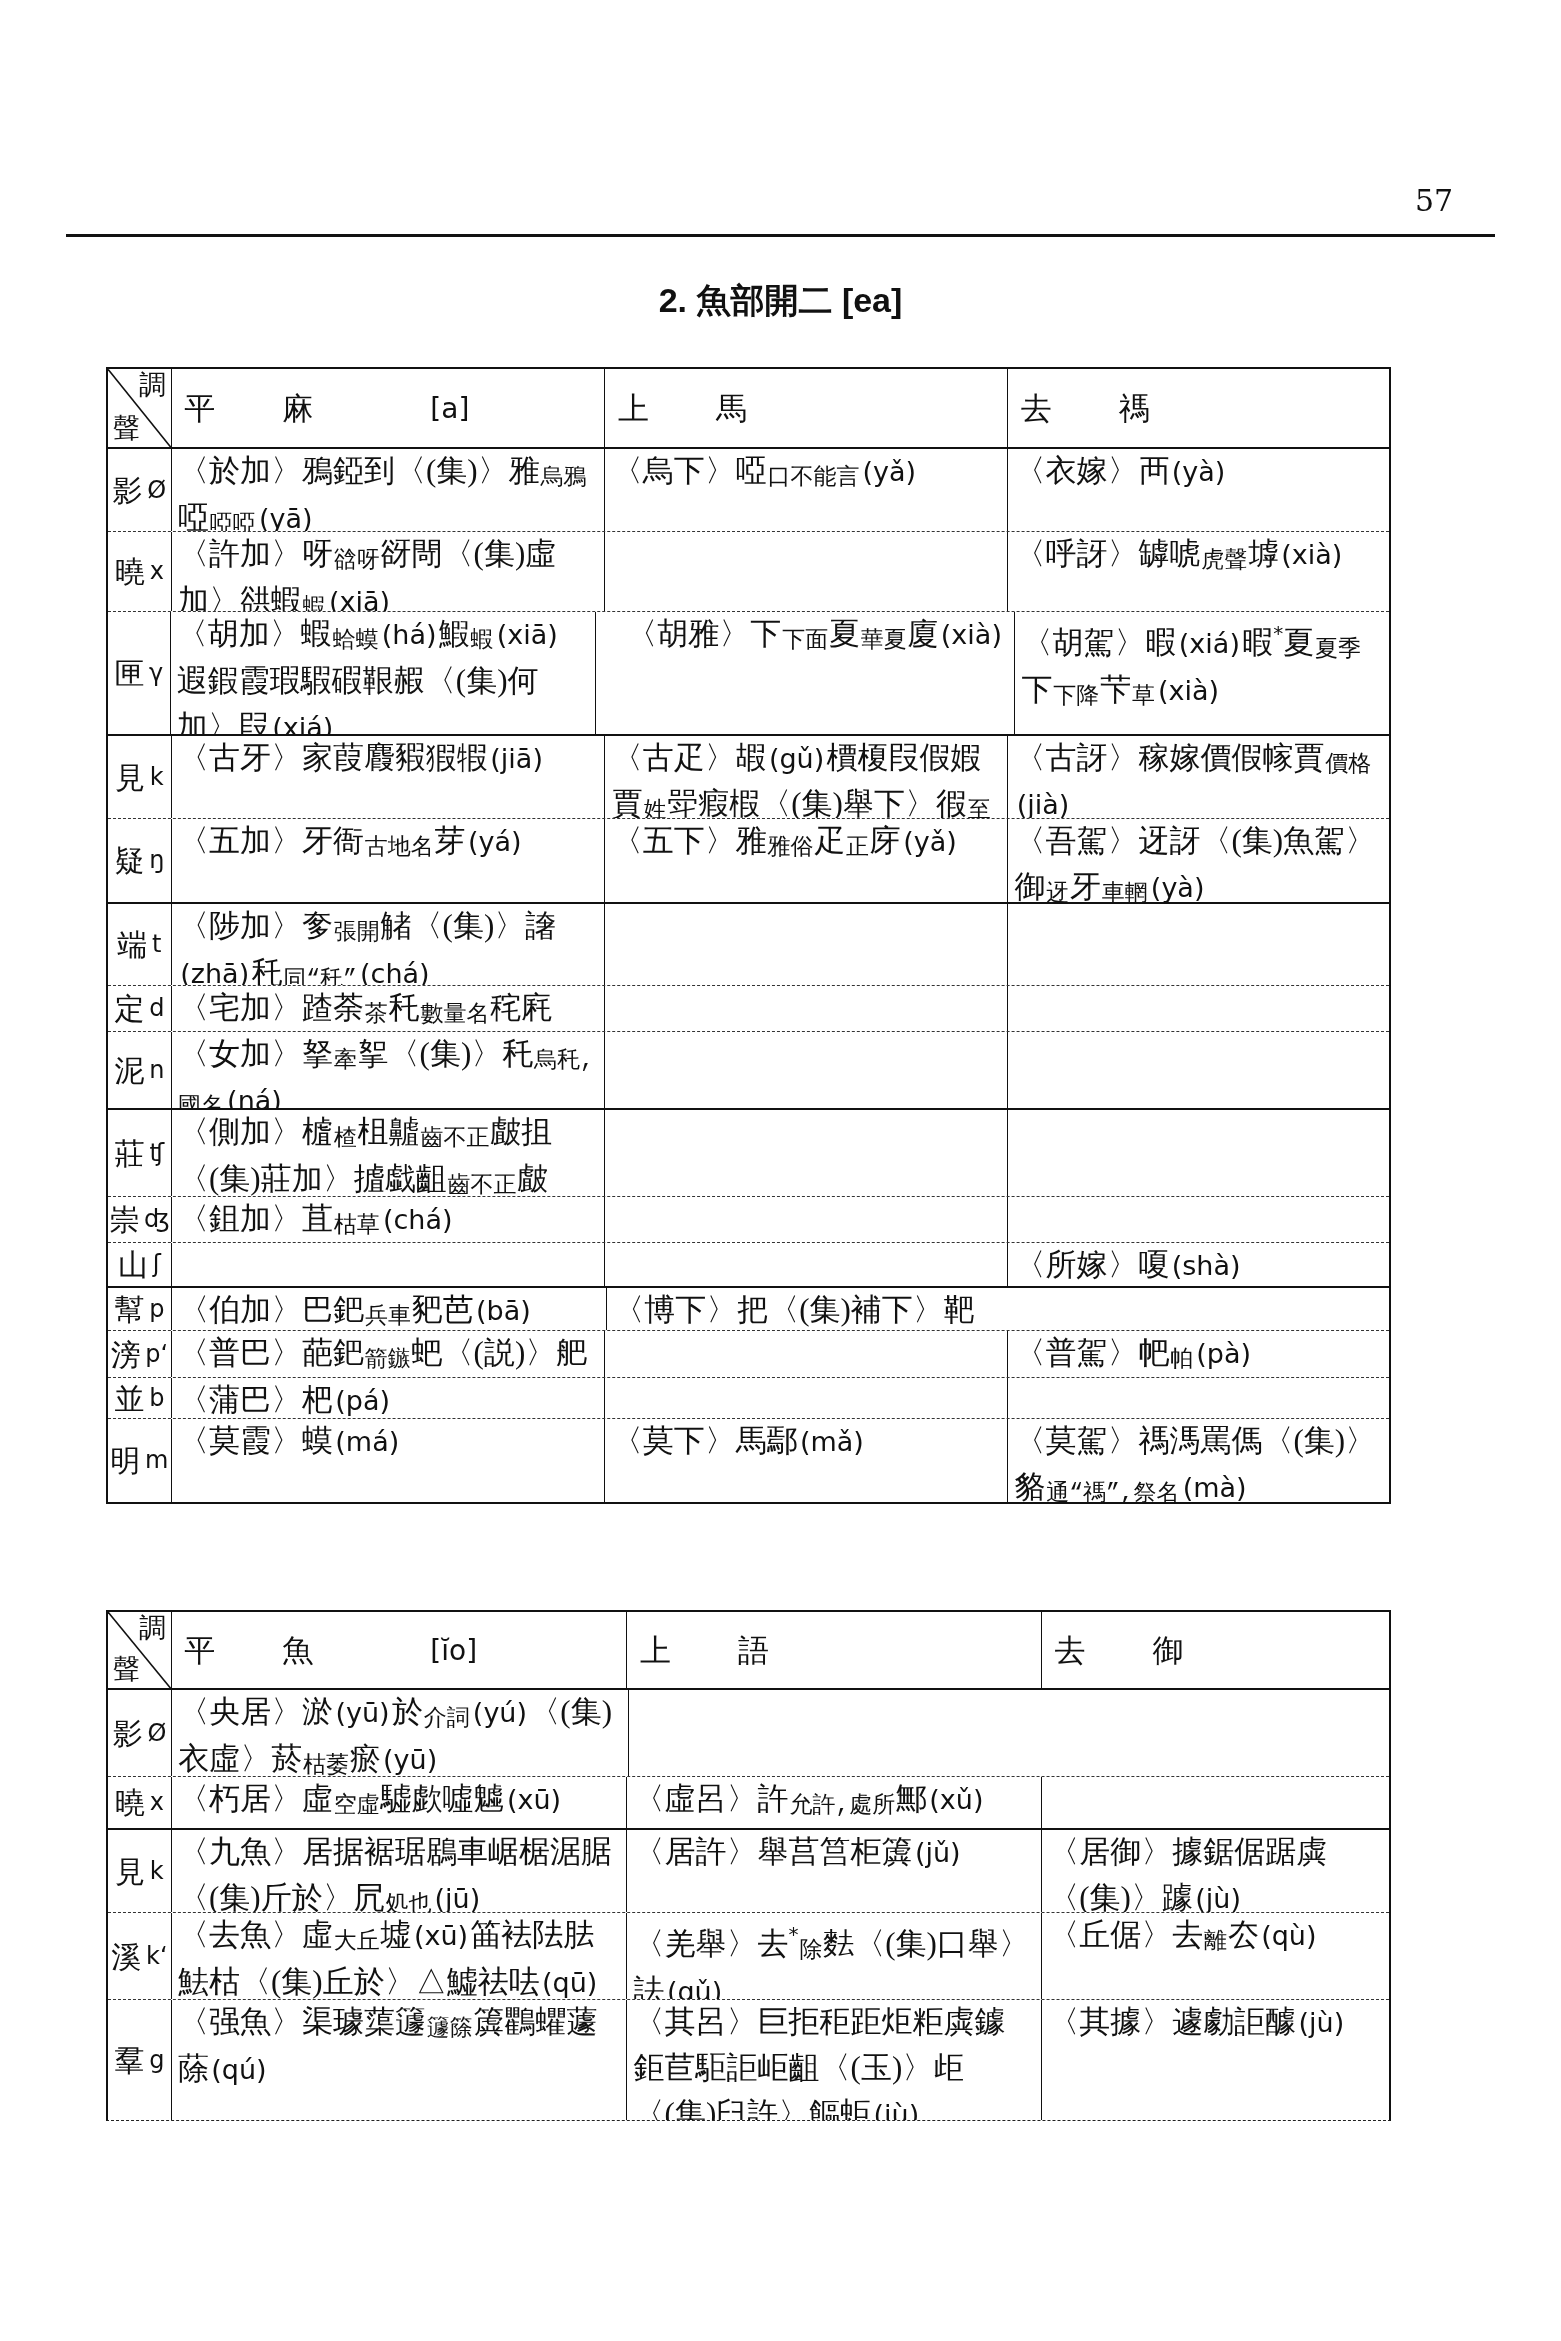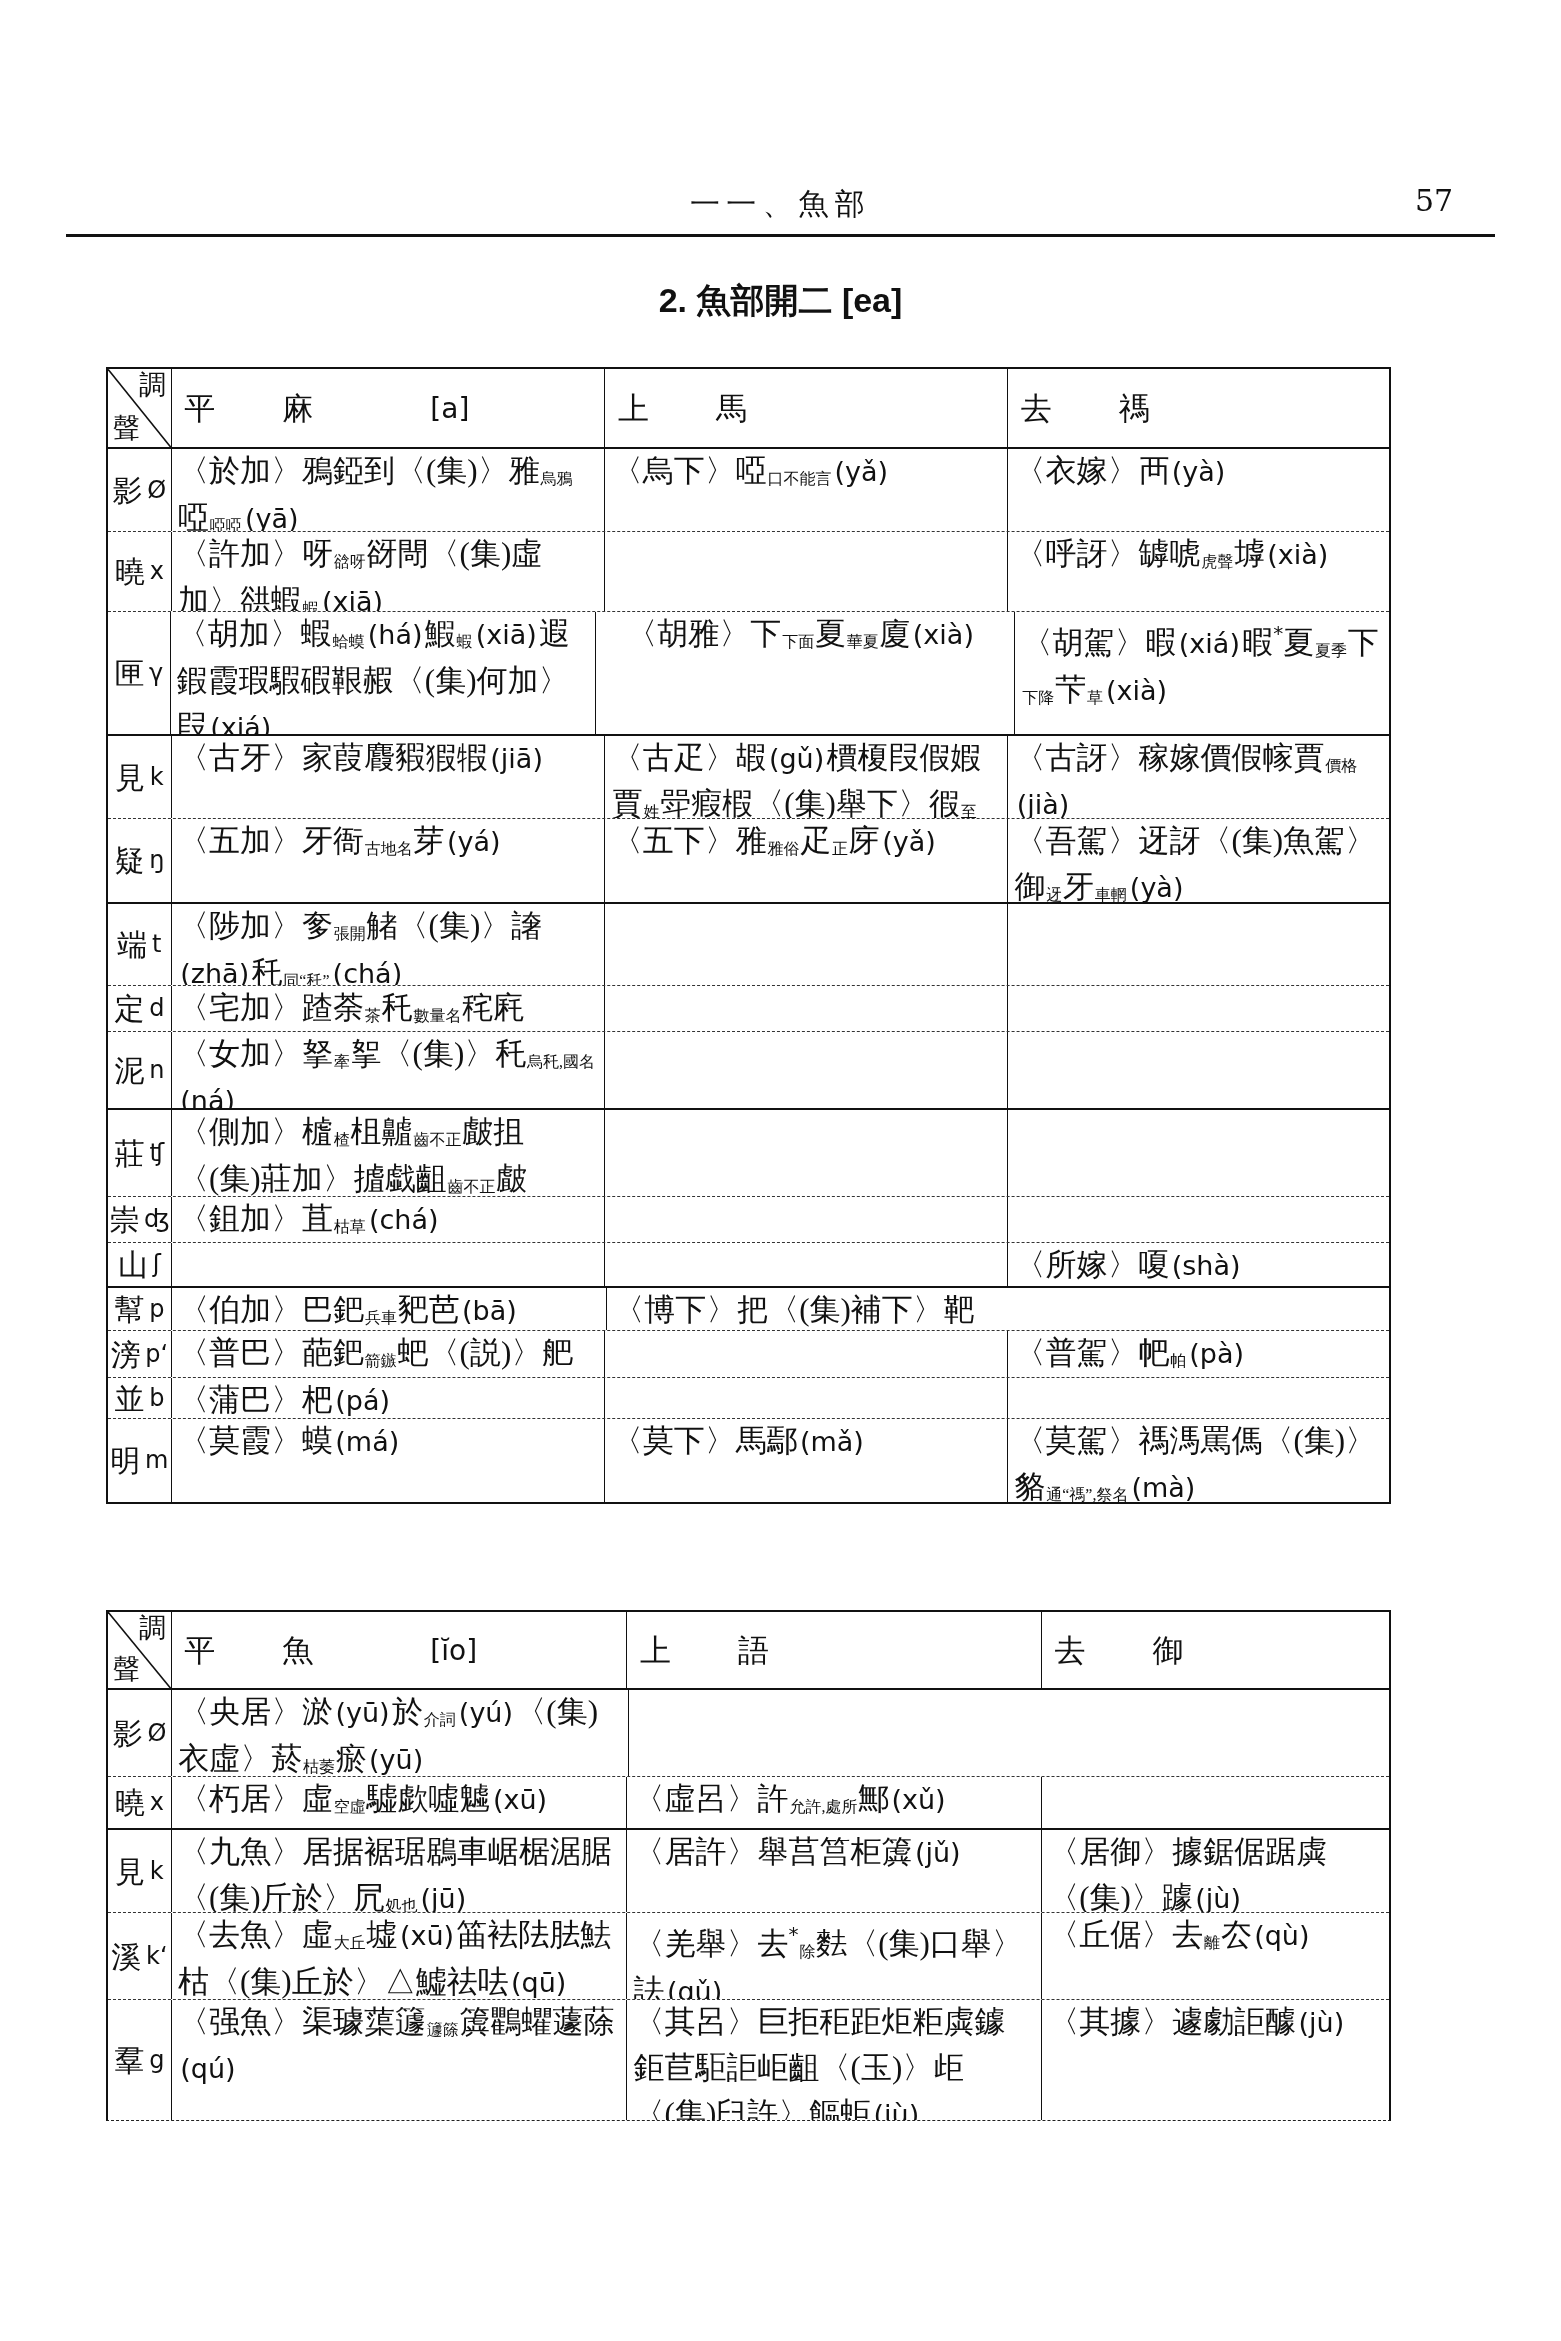--- a/index.html
+++ b/index.html
@@ -28,29 +28,28 @@
   .lab-p{font-size:24px;font-family:"DejaVu Sans",sans-serif;}
   .hc{display:flex;align-items:center;padding-left:12.5px;}
   .hc .tone{font-size:31px;}
   .hc .rhyme{font-size:31px;margin-left:67px;}
   .hc .ipa{font-size:28px;font-family:"DejaVu Sans",sans-serif;margin-left:117px;}
   .corner{position:relative;padding:0;}
   .corner svg{position:absolute;left:0;top:0;}
   .corner .ct{position:absolute;top:3.1px;right:4.7px;font-size:27px;line-height:1;}
   .corner .cbm{position:absolute;bottom:4.7px;left:4.7px;font-size:27px;line-height:1;}
   .cb{font-size:31px;}
-  .cs{font-size:16px;vertical-align:-3.1px;padding:0 0.8px;}
+  .cs{font-size:23px;vertical-align:-3.1px;padding:0 0.8px;font-family:Liberation Mono, monospace;}
   .cp{font-size:27px;font-family:"DejaVu Sans",sans-serif;margin:0 2.3px;}
   .cst{font-size:20px;vertical-align:12.5px;font-family:"DejaVu Sans",sans-serif;}
 </style>
 </head>
 <body>
 
 <div class="page">
-  <div class="hdr-title">一一、魚部</div>
   <div class="hdr-page">57</div>
   <div class="hdr-rule"></div>
 
   <div class="sec-title" id="sec0-title">2. 魚部開二 [ea]</div>
   <div class="rtable" id="table0">
       <div class="trow header" style="height: 80px;">
         <div class="tcell corner" style="width: 64px;">
           <svg width="64" height="80" viewBox="0 0 82 102">
             <line x1="0" y1="0" x2="82" y2="102" stroke="#111" stroke-width="2"></line>
           </svg>

